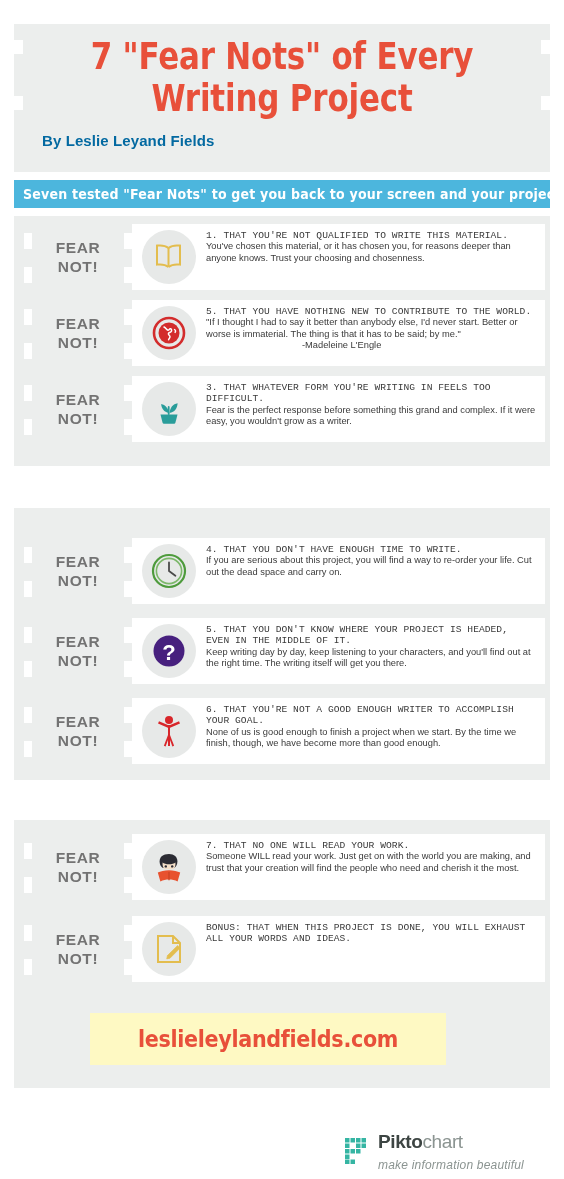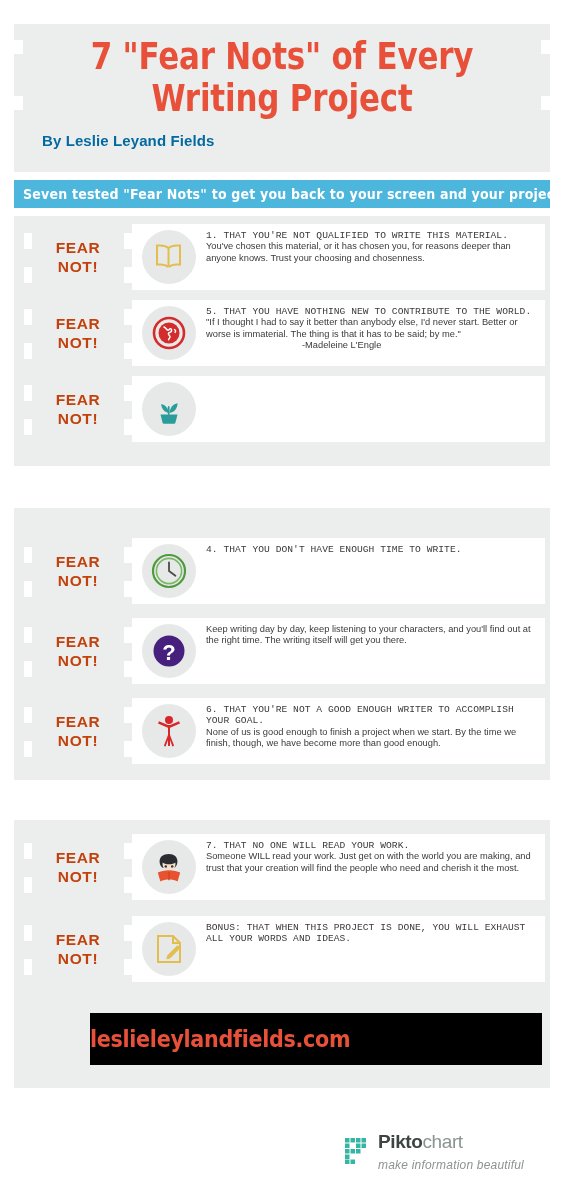--- a/index.html
+++ b/index.html
@@ -60,21 +60,21 @@
   
   .section{position:absolute;left:14px;width:536px;background:#eceeed;}
   #section-1{top:216px;height:250px;}
   #section-2{top:508px;height:272px;}
   #section-3{top:820px;height:268px;}
 
   
   .row{position:absolute;left:0;width:536px;height:66px;}
   .fearnot{
     position:absolute;left:10px;top:0;width:108px;height:66px;
-    color:#c2410c;
+    color:#737373;
     font-weight:bold;
     font-size:15.5px;
     line-height:19px;
     text-align:center;
     letter-spacing:.6px;
     padding-top:14px;
     box-sizing:border-box;
     white-space:pre-line;
   }
   .rn-left{position:absolute;left:10px;top:9px;width:8px;height:16px;background:#ffffff;}
@@ -101,22 +101,23 @@
   }
   .txt .hd{font-size:9.6px;letter-spacing:.05px;font-family:Liberation Mono, monospace;}
   .txt .bd{display:block;}
   .attrib{display:inline-block;padding-left:96px;}
 
   
   .urlsection{
     position:absolute;left:14px;top:1006px;width:536px;height:82px;background:#eceeed;
   }
   .urlbar{
-    position:absolute;left:90px;top:1013px;width:452px;height:52px;
-    background:#000000;
+    position:absolute;left:90px;top:1013px;width:356px;height:52px;
+    background:#fef9c3;
+    text-align:center;
   }
   .urltext{
     color:#e8503a;
     font-family:"DejaVu Sans Condensed","Liberation Sans Narrow","Liberation Sans",sans-serif;
     font-weight:bold;
     font-size:23px;
     line-height:52px;
     letter-spacing:-0.3px;
   }
 
@@ -201,57 +202,58 @@
           <div class="iconwrap">
             <svg width="34" height="32" viewBox="0 0 34 32">
               <g fill="#2a9d9a">
                 <path d="M16.8 20c-.6-5-3.4-8.2-7.6-9 .2 4.6 2.8 8 7.6 9z"></path>
                 <path d="M17.6 20c.4-5.6 3.4-9 8-9.8-.2 5.2-3 8.8-8 9.8z"></path>
                 <rect x="15.8" y="13" width="1.8" height="9" rx=".9"></rect>
                 <path d="M8.5 21.5h17l-2.1 8.2a1.4 1.4 0 01-1.35 1.05H11.95A1.4 1.4 0 0110.6 29.7z"></path>
               </g>
             </svg>
           </div>
+          <div class="txt"><span class="hd">3. THAT WHATEVER FORM YOU'RE WRITING IN FEELS TOO DIFFICULT. </span><span class="bd">Fear is the perfect response before something this grand and complex.  If it were easy, you wouldn't grow as a writer.</span></div>
         </div>
       </div>
     </div>
   <div class="section" id="section-2">
       <div class="row" style="top: 30px;">
         <div class="fearnot">FEAR
 NOT!</div>
         <div class="rn-left"></div>
         <div class="rn-left2"></div>
         <div class="rn-right"></div>
         <div class="rn-right2"></div>
         <div class="card">
           <div class="iconwrap">
             <svg width="36" height="36" viewBox="0 0 36 36">
               <circle cx="18" cy="18" r="16" fill="none" stroke="#4e9b3c" stroke-width="2.2"></circle>
               <circle cx="18" cy="18" r="12.6" fill="none" stroke="#7cb86a" stroke-width="1.6"></circle>
               <path d="M18 9.5v8.6l6.4 4.6" fill="none" stroke="#4a4a4a" stroke-width="1.8" stroke-linecap="round" stroke-linejoin="round"></path>
             </svg>
           </div>
-          <div class="txt"><span class="hd">4. THAT YOU DON'T HAVE ENOUGH TIME TO WRITE. </span></div>
+          <div class="txt"><span class="hd">4. THAT YOU DON'T HAVE ENOUGH TIME TO WRITE. </span><span class="bd">If you are serious about this project, you will find a way to re-order your life.  Cut out the dead space and carry on.</span></div>
         </div>
       </div>
       <div class="row" style="top: 110px;">
         <div class="fearnot">FEAR
 NOT!</div>
         <div class="rn-left"></div>
         <div class="rn-left2"></div>
         <div class="rn-right"></div>
         <div class="rn-right2"></div>
         <div class="card">
           <div class="iconwrap">
             <svg width="34" height="34" viewBox="0 0 34 34">
               <circle cx="17" cy="17" r="15.5" fill="#47207e"></circle>
               <text x="17" y="25.5" font-family="Liberation Sans, sans-serif" font-size="22" font-weight="bold" fill="#ffffff" text-anchor="middle">?</text>
             </svg>
           </div>
-          <div class="txt"><span class="bd">Keep writing day by day, keep listening to your characters, and you'll find out at the right time. The writing itself will get you there.</span></div>
+          <div class="txt"><span class="hd">5. THAT YOU DON'T KNOW WHERE YOUR PROJECT IS HEADED, EVEN IN THE MIDDLE OF IT. </span><span class="bd">Keep writing day by day, keep listening to your characters, and you'll find out at the right time. The writing itself will get you there.</span></div>
         </div>
       </div>
       <div class="row" style="top: 190px;">
         <div class="fearnot">FEAR
 NOT!</div>
         <div class="rn-left"></div>
         <div class="rn-left2"></div>
         <div class="rn-right"></div>
         <div class="rn-right2"></div>
         <div class="card">

